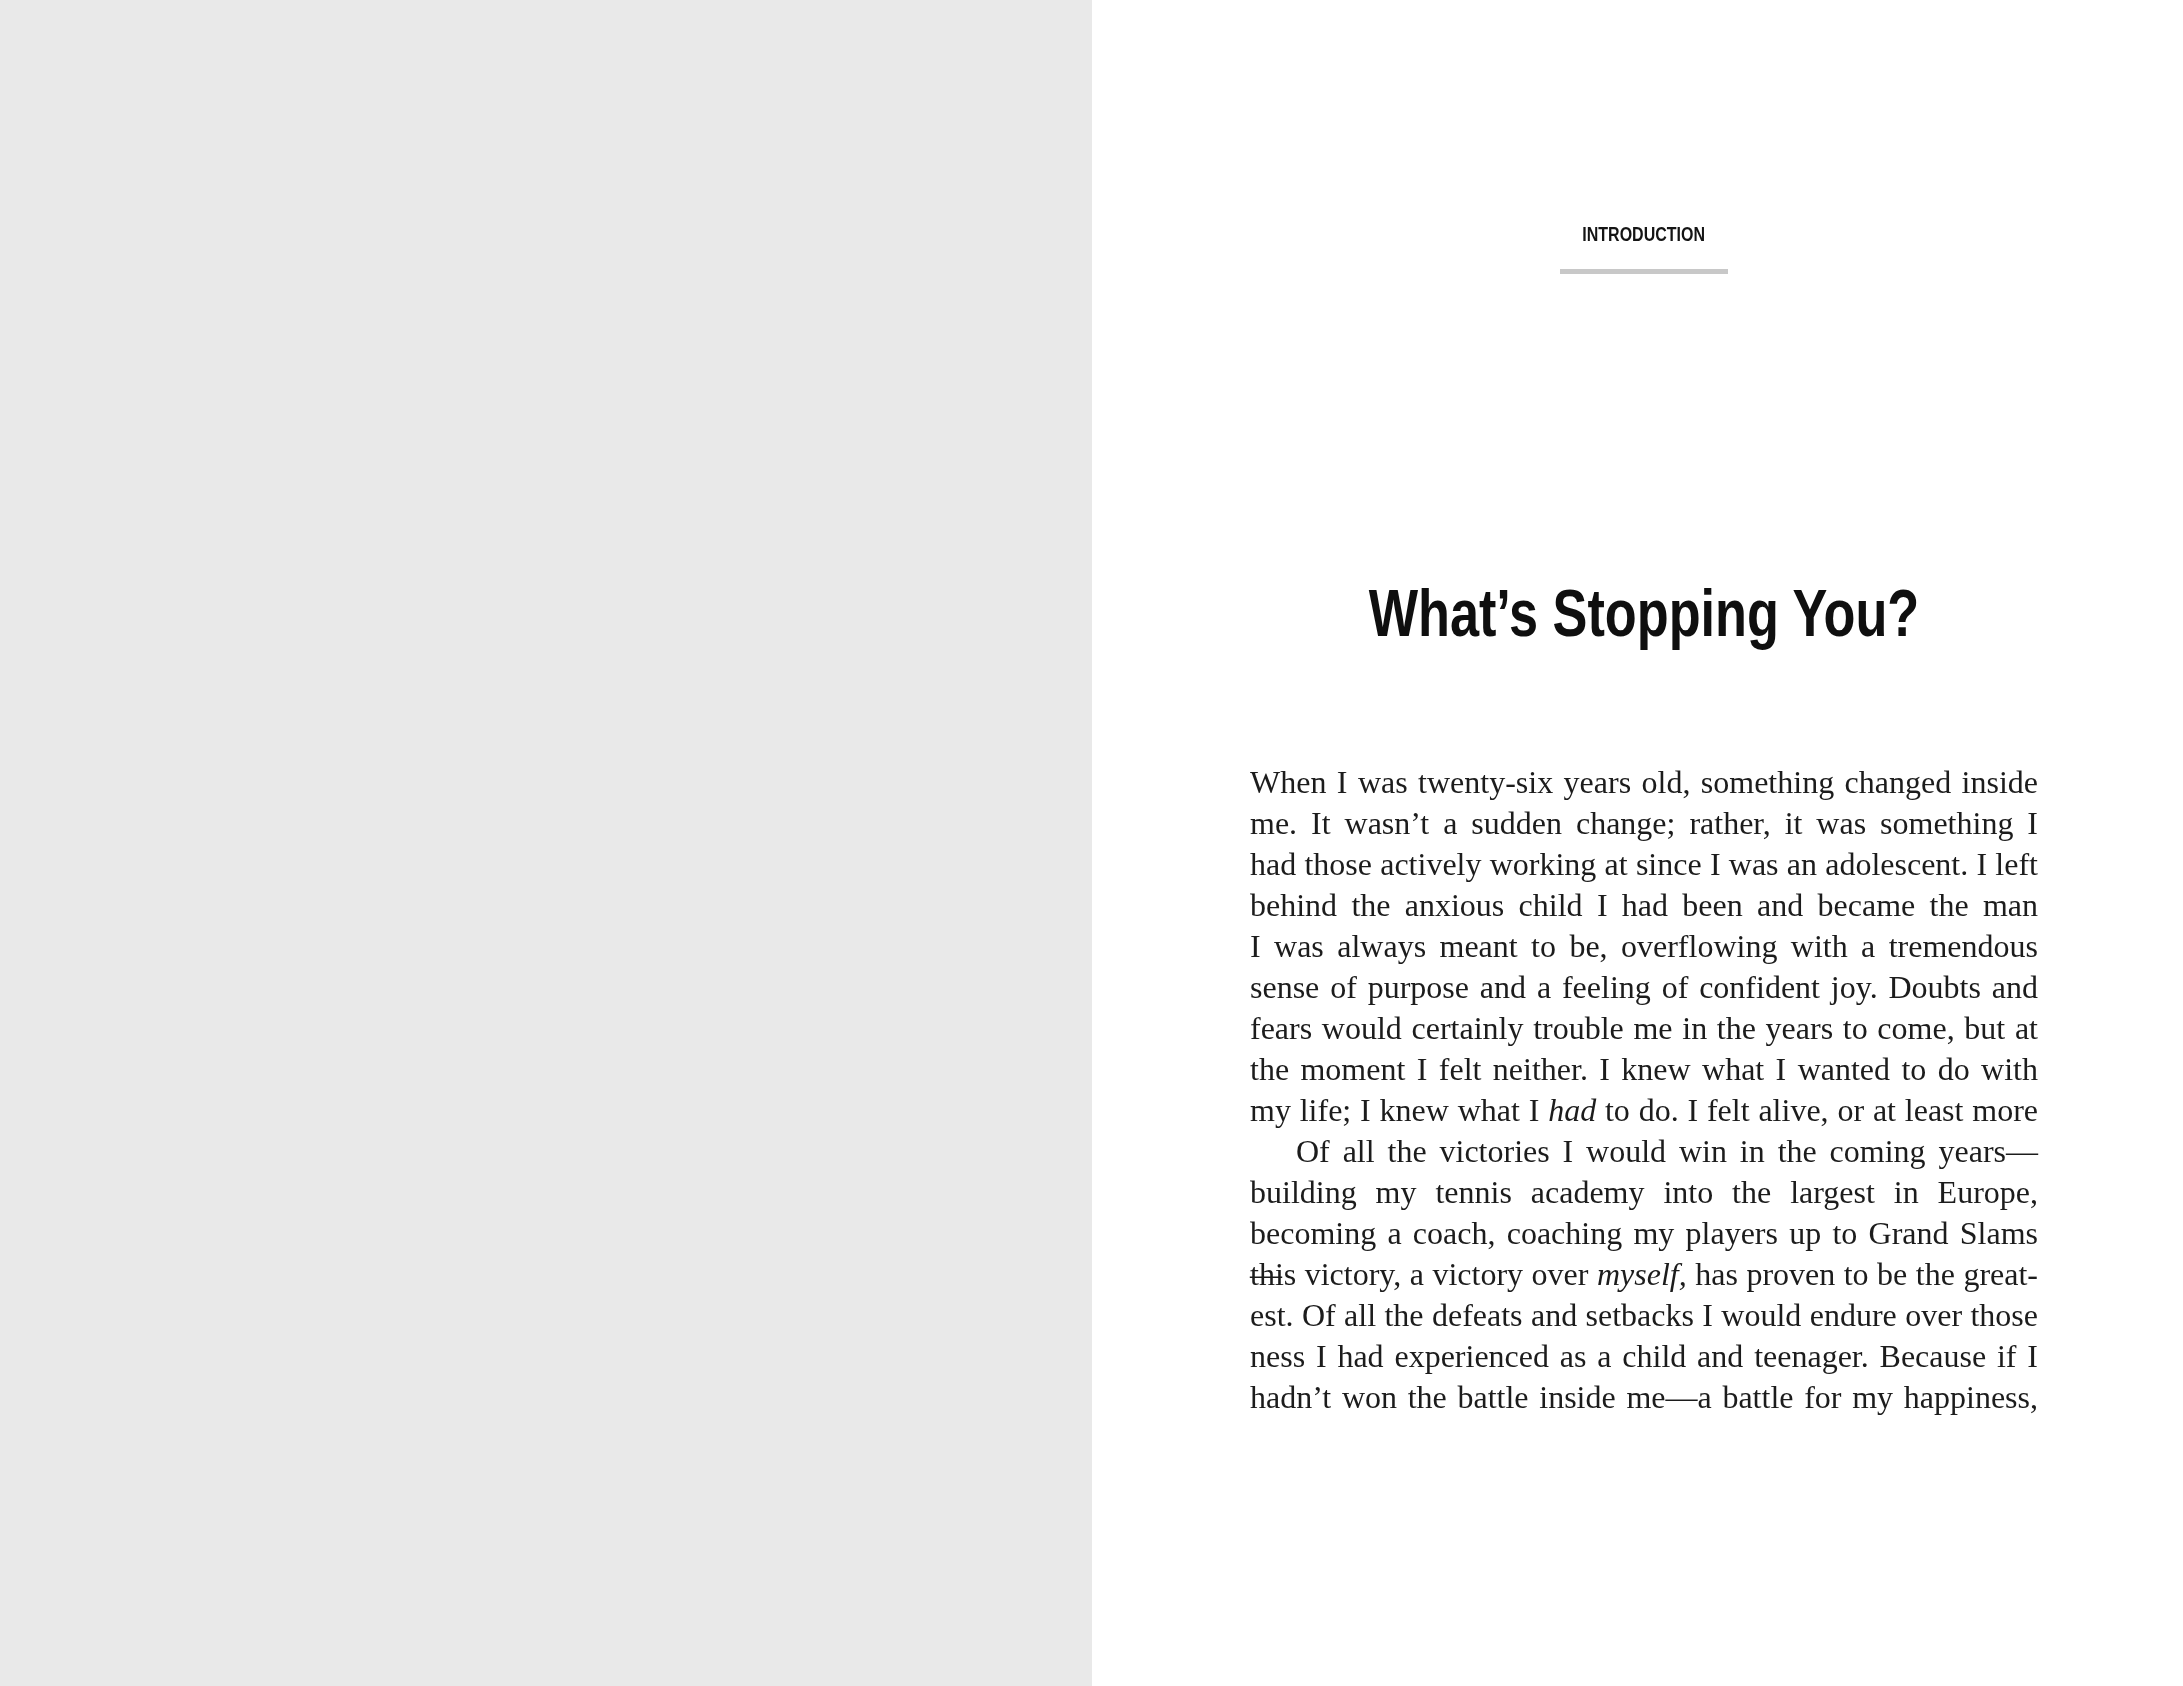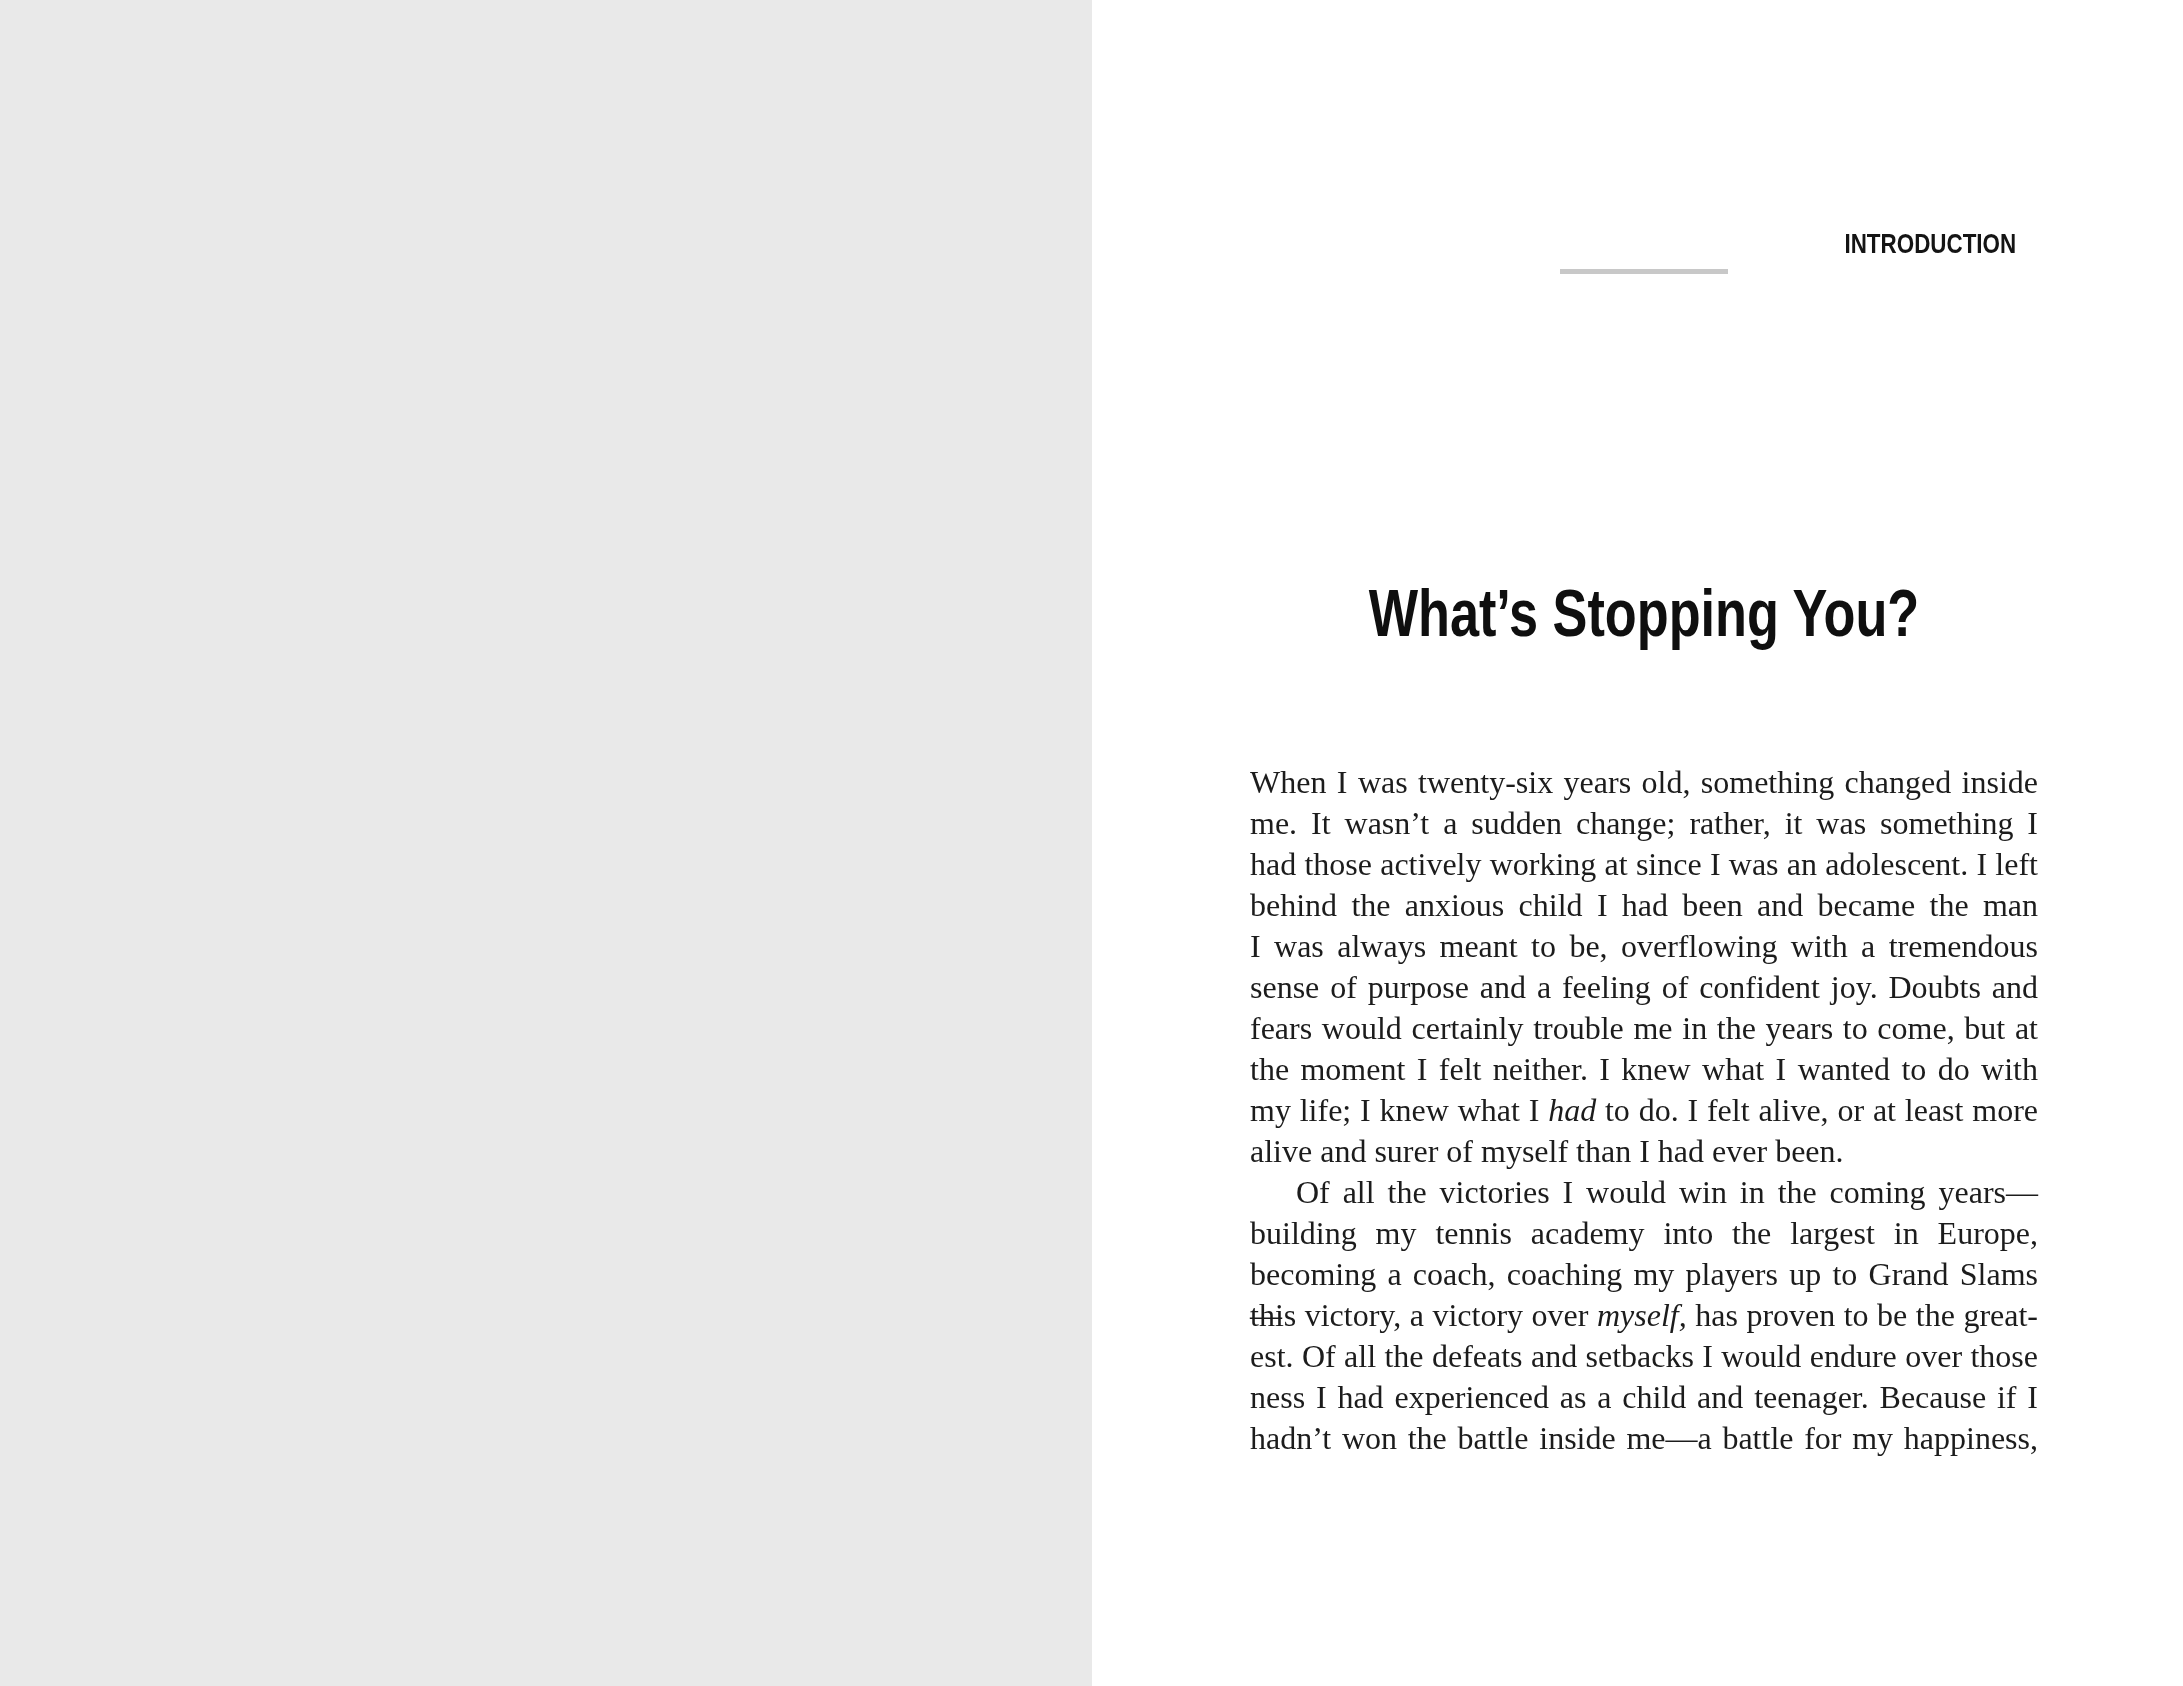--- a/index.html
+++ b/index.html
@@ -21,25 +21,25 @@
 
   .page-right {
     position: absolute;
     left: 1092px; top: 0;
     width: 1092px; height: 1687px;
     background: #ffffff;
   }
 
   .kicker-row {
     position: absolute;
-    top: 230px; left: 158px; width: 788px;
-    text-align: right;
+    top: 224px; left: 158px; width: 788px;
+    text-align: center;
     font-family: "Liberation Sans", sans-serif;
     font-weight: bold;
-    font-size: 28px;
+    font-size: 20px;
     line-height: 1;
     color: #141414;
   }
   .kicker-text {
     display: inline-block;
     transform: scaleX(0.8);
     transform-origin: 50% 50%;
   }
 
   .kicker-underline {
@@ -105,21 +105,20 @@
     <div class="body-text">
         <div class="line"><span>When I was twenty-six years old, something changed inside</span></div>
         <div class="line"><span>me. It wasn’t a sudden change; rather, it was something I</span></div>
         <div class="line"><span>had those actively working at since I was an adolescent. I left</span></div>
         <div class="line"><span>behind the anxious child I had been and became the man</span></div>
         <div class="line"><span>I was always meant to be, overflowing with a tremendous</span></div>
         <div class="line"><span>sense of purpose and a feeling of confident joy. Doubts and</span></div>
         <div class="line"><span>fears would certainly trouble me in the years to come, but at</span></div>
         <div class="line"><span>the moment I felt neither. I knew what I wanted to do with</span></div>
         <div class="line"><span>my life; I knew what I </span><em>had</em><span> to do. I felt alive, or at least more</span></div>
-        <div class="line line-left"><span>alive and surer of myself than I had ever been.</span></div>
         <div class="line line-indent"><span>Of all the victories I would win in the coming years—</span></div>
         <div class="line"><span>building my tennis academy into the largest in Europe,</span></div>
         <div class="line"><span>becoming a coach, coaching my players up to Grand Slams—</span></div>
         <div class="line"><span>this victory, a victory over </span><em>myself,</em><span> has proven to be the great-</span></div>
         <div class="line"><span>est. Of all the defeats and setbacks I would endure over those</span></div>
         <div class="line"><span>ness I had experienced as a child and teenager. Because if I</span></div>
         <div class="line"><span>hadn’t won the battle inside me—a battle for my happiness,</span></div>
       </div>
 
   </div>

